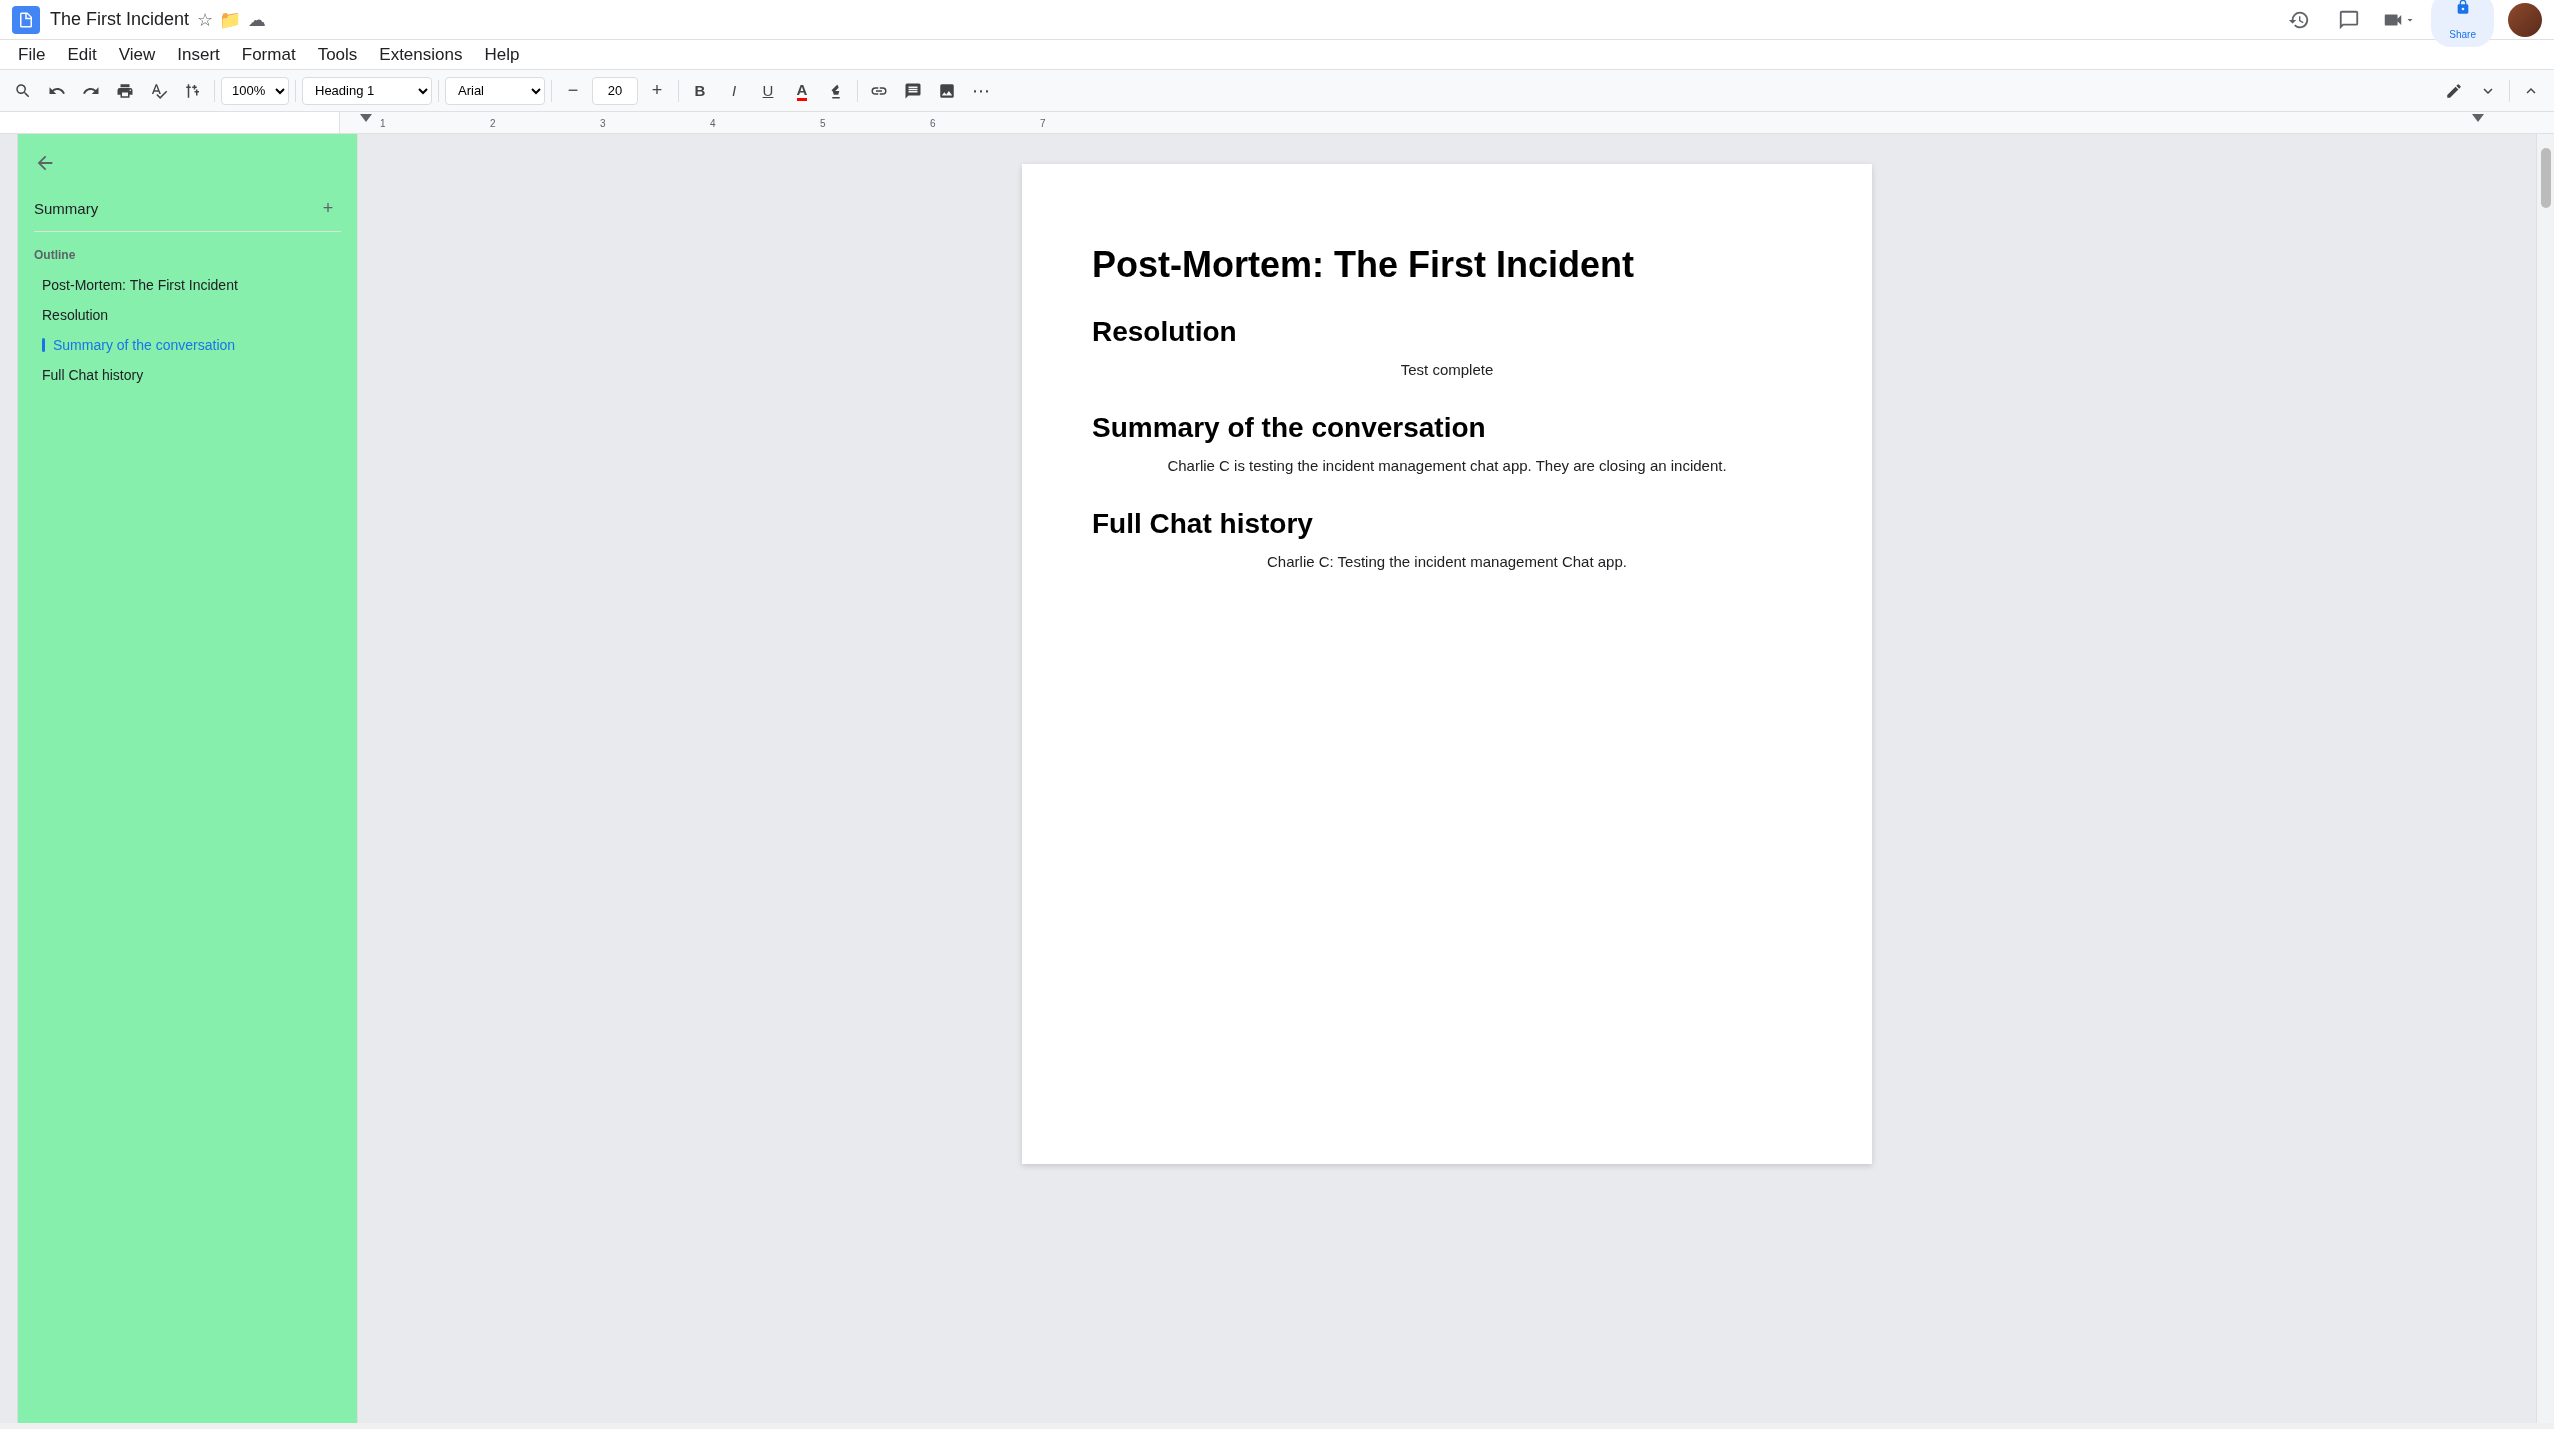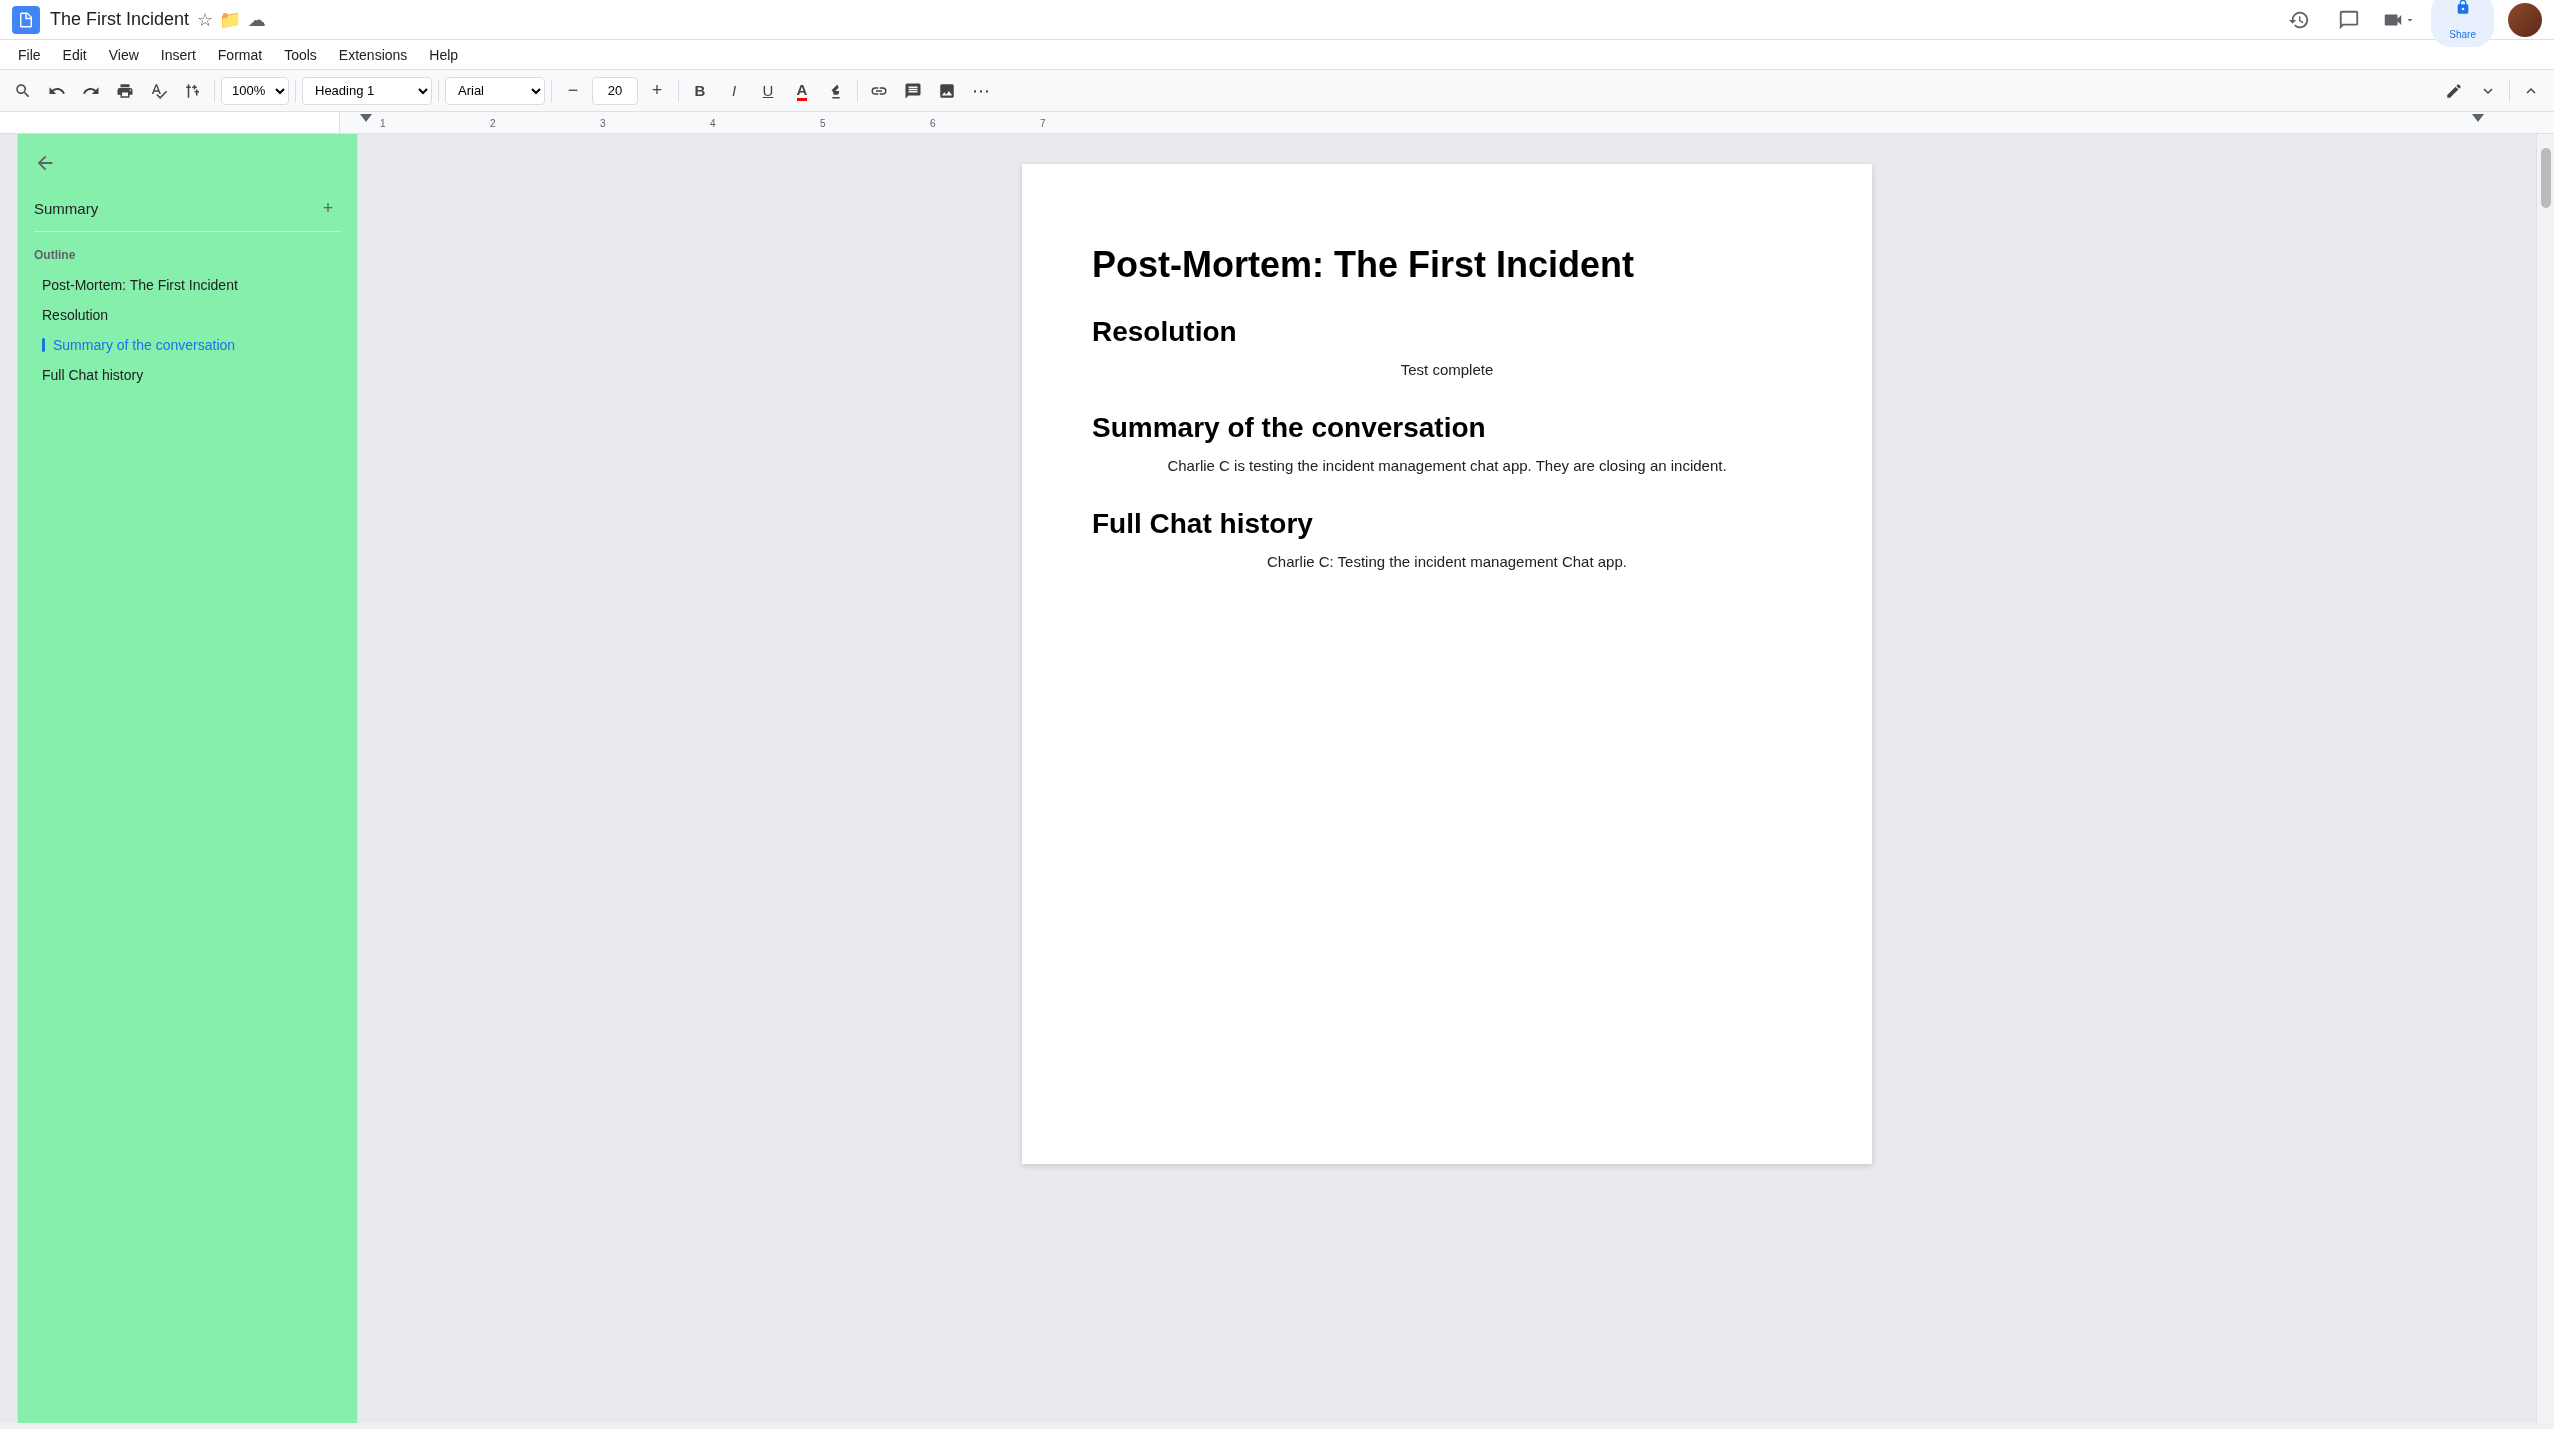--- a/index.html
+++ b/index.html
@@ -65,21 +65,21 @@
     .menu-bar {
       display: flex;
       align-items: center;
       background: #fff;
       height: 30px;
       padding: 0 8px;
       border-bottom: 1px solid #e0e0e0;
       gap: 2px;
     }
     .menu-bar .menu-item {
-      font-size: 14px;
+      font-size: 17px;
       color: #202124;
       padding: 4px 10px;
       border-radius: 4px;
       cursor: pointer;
       font-family: 'Google Sans', Arial, sans-serif;
     }
 
     
     .toolbar {
       display: flex;

